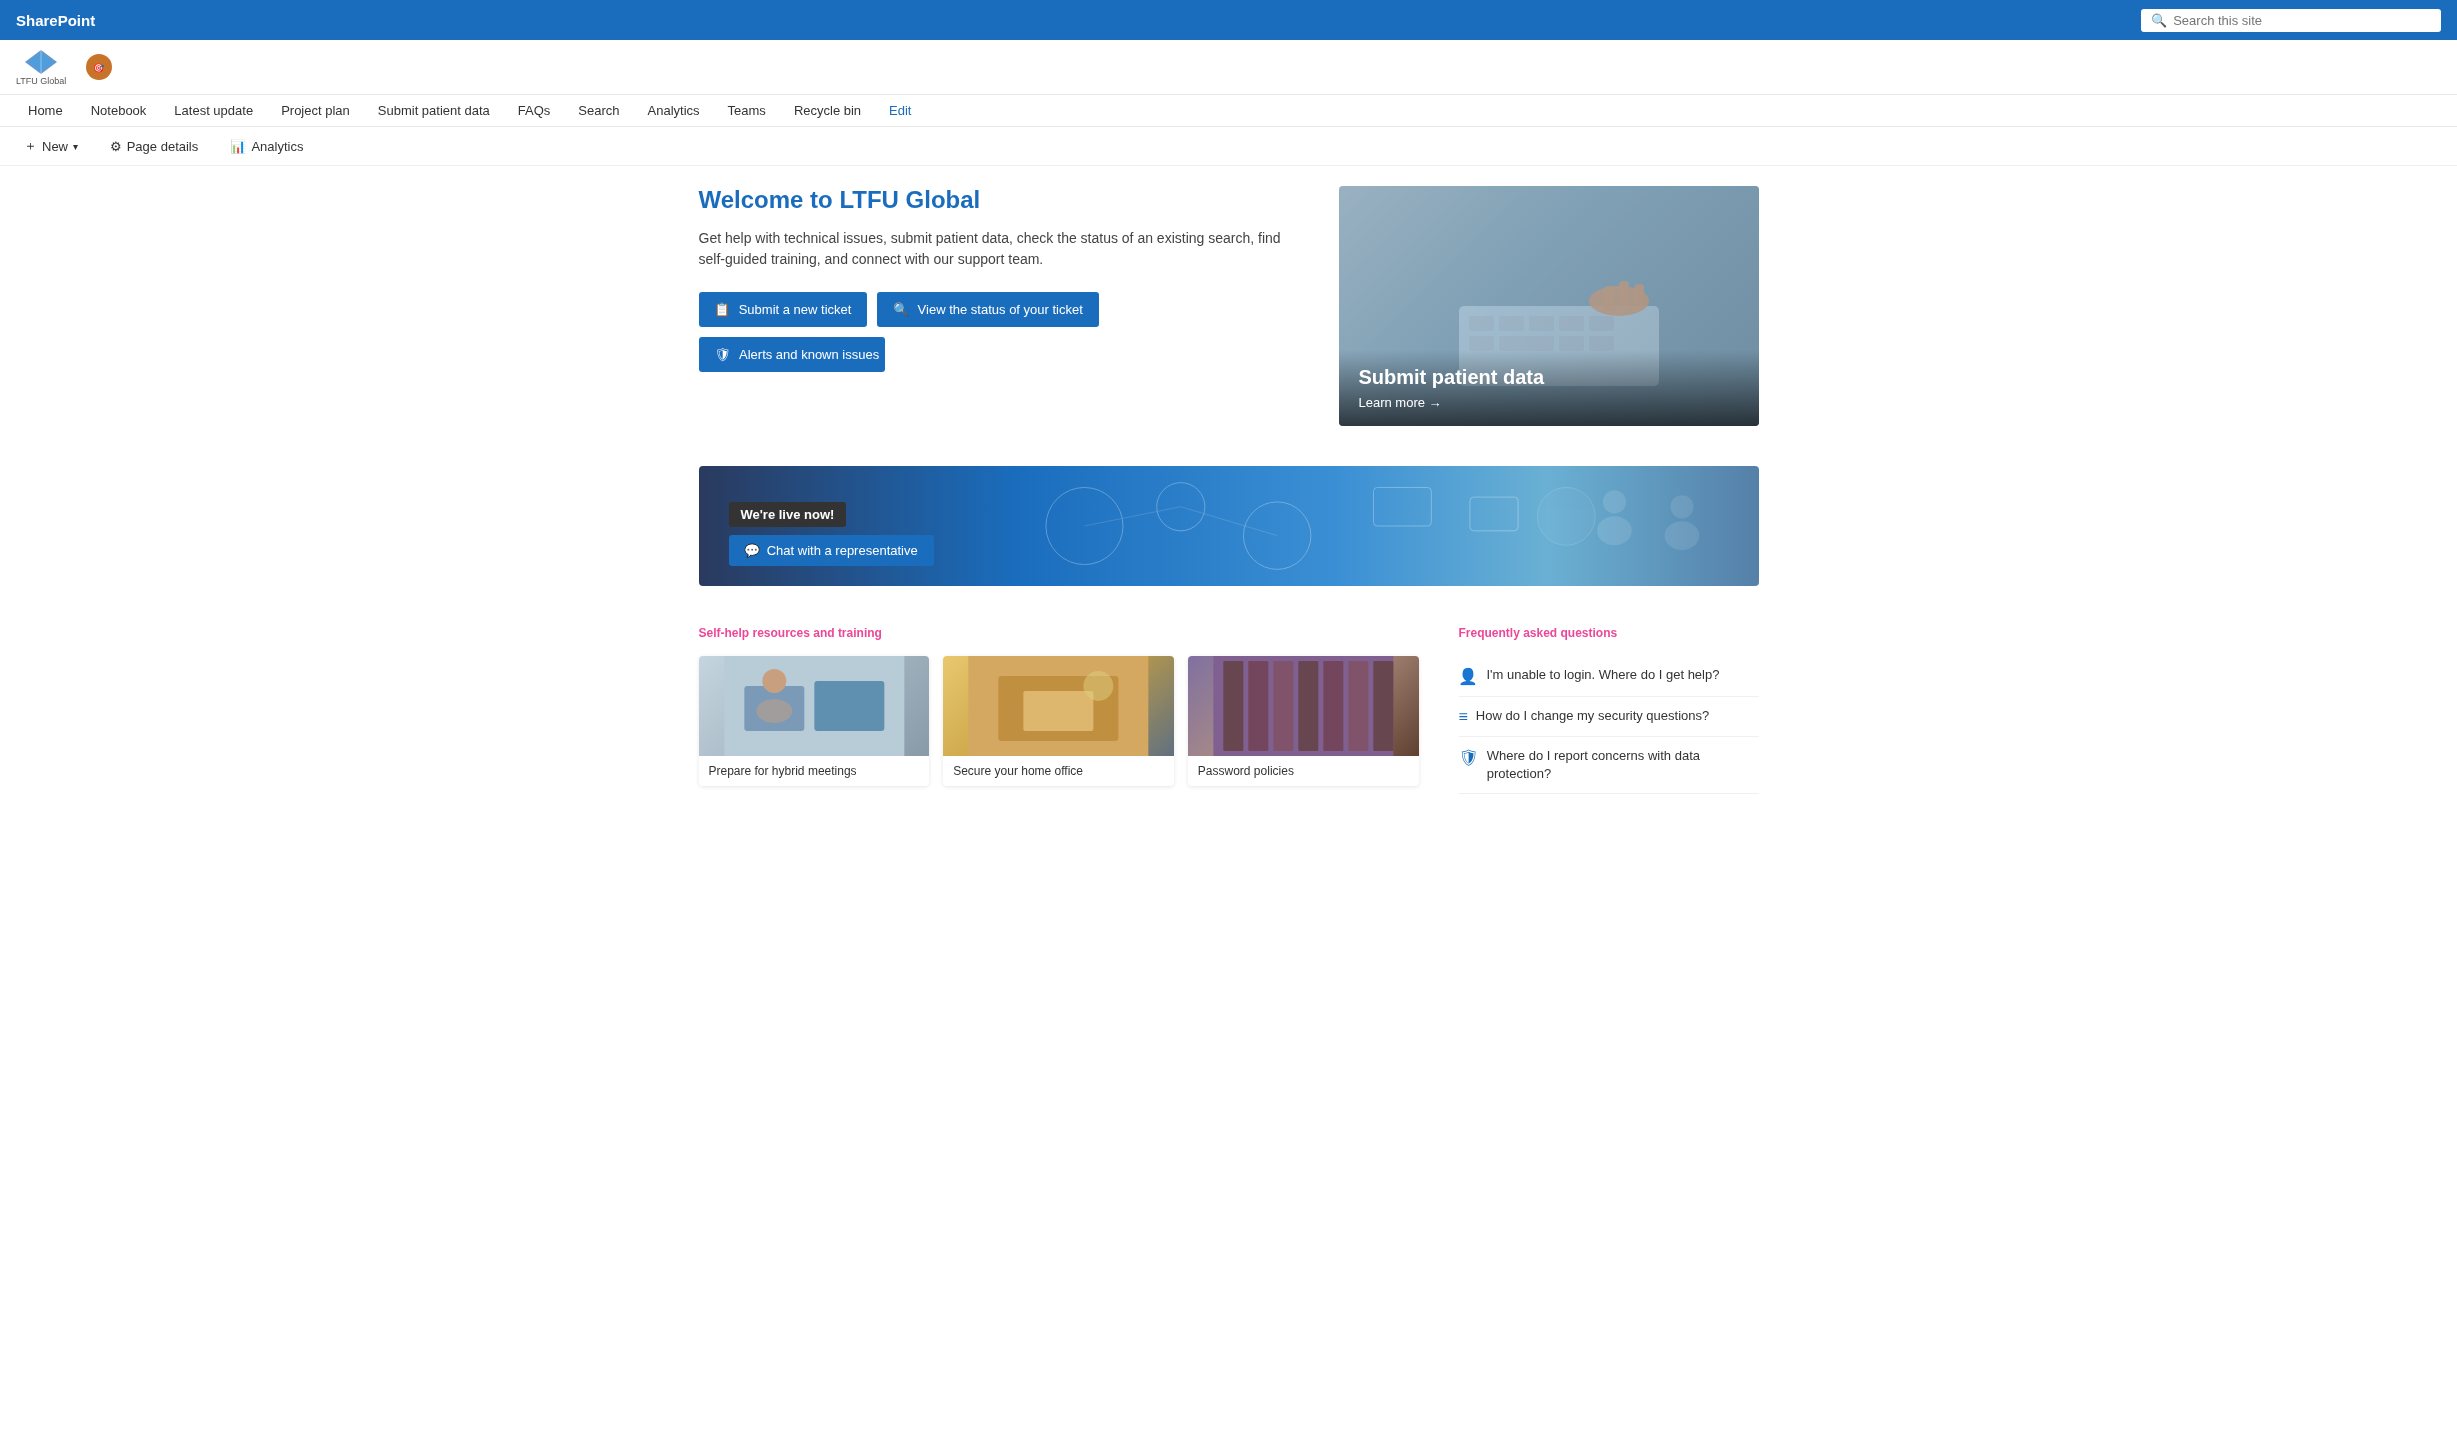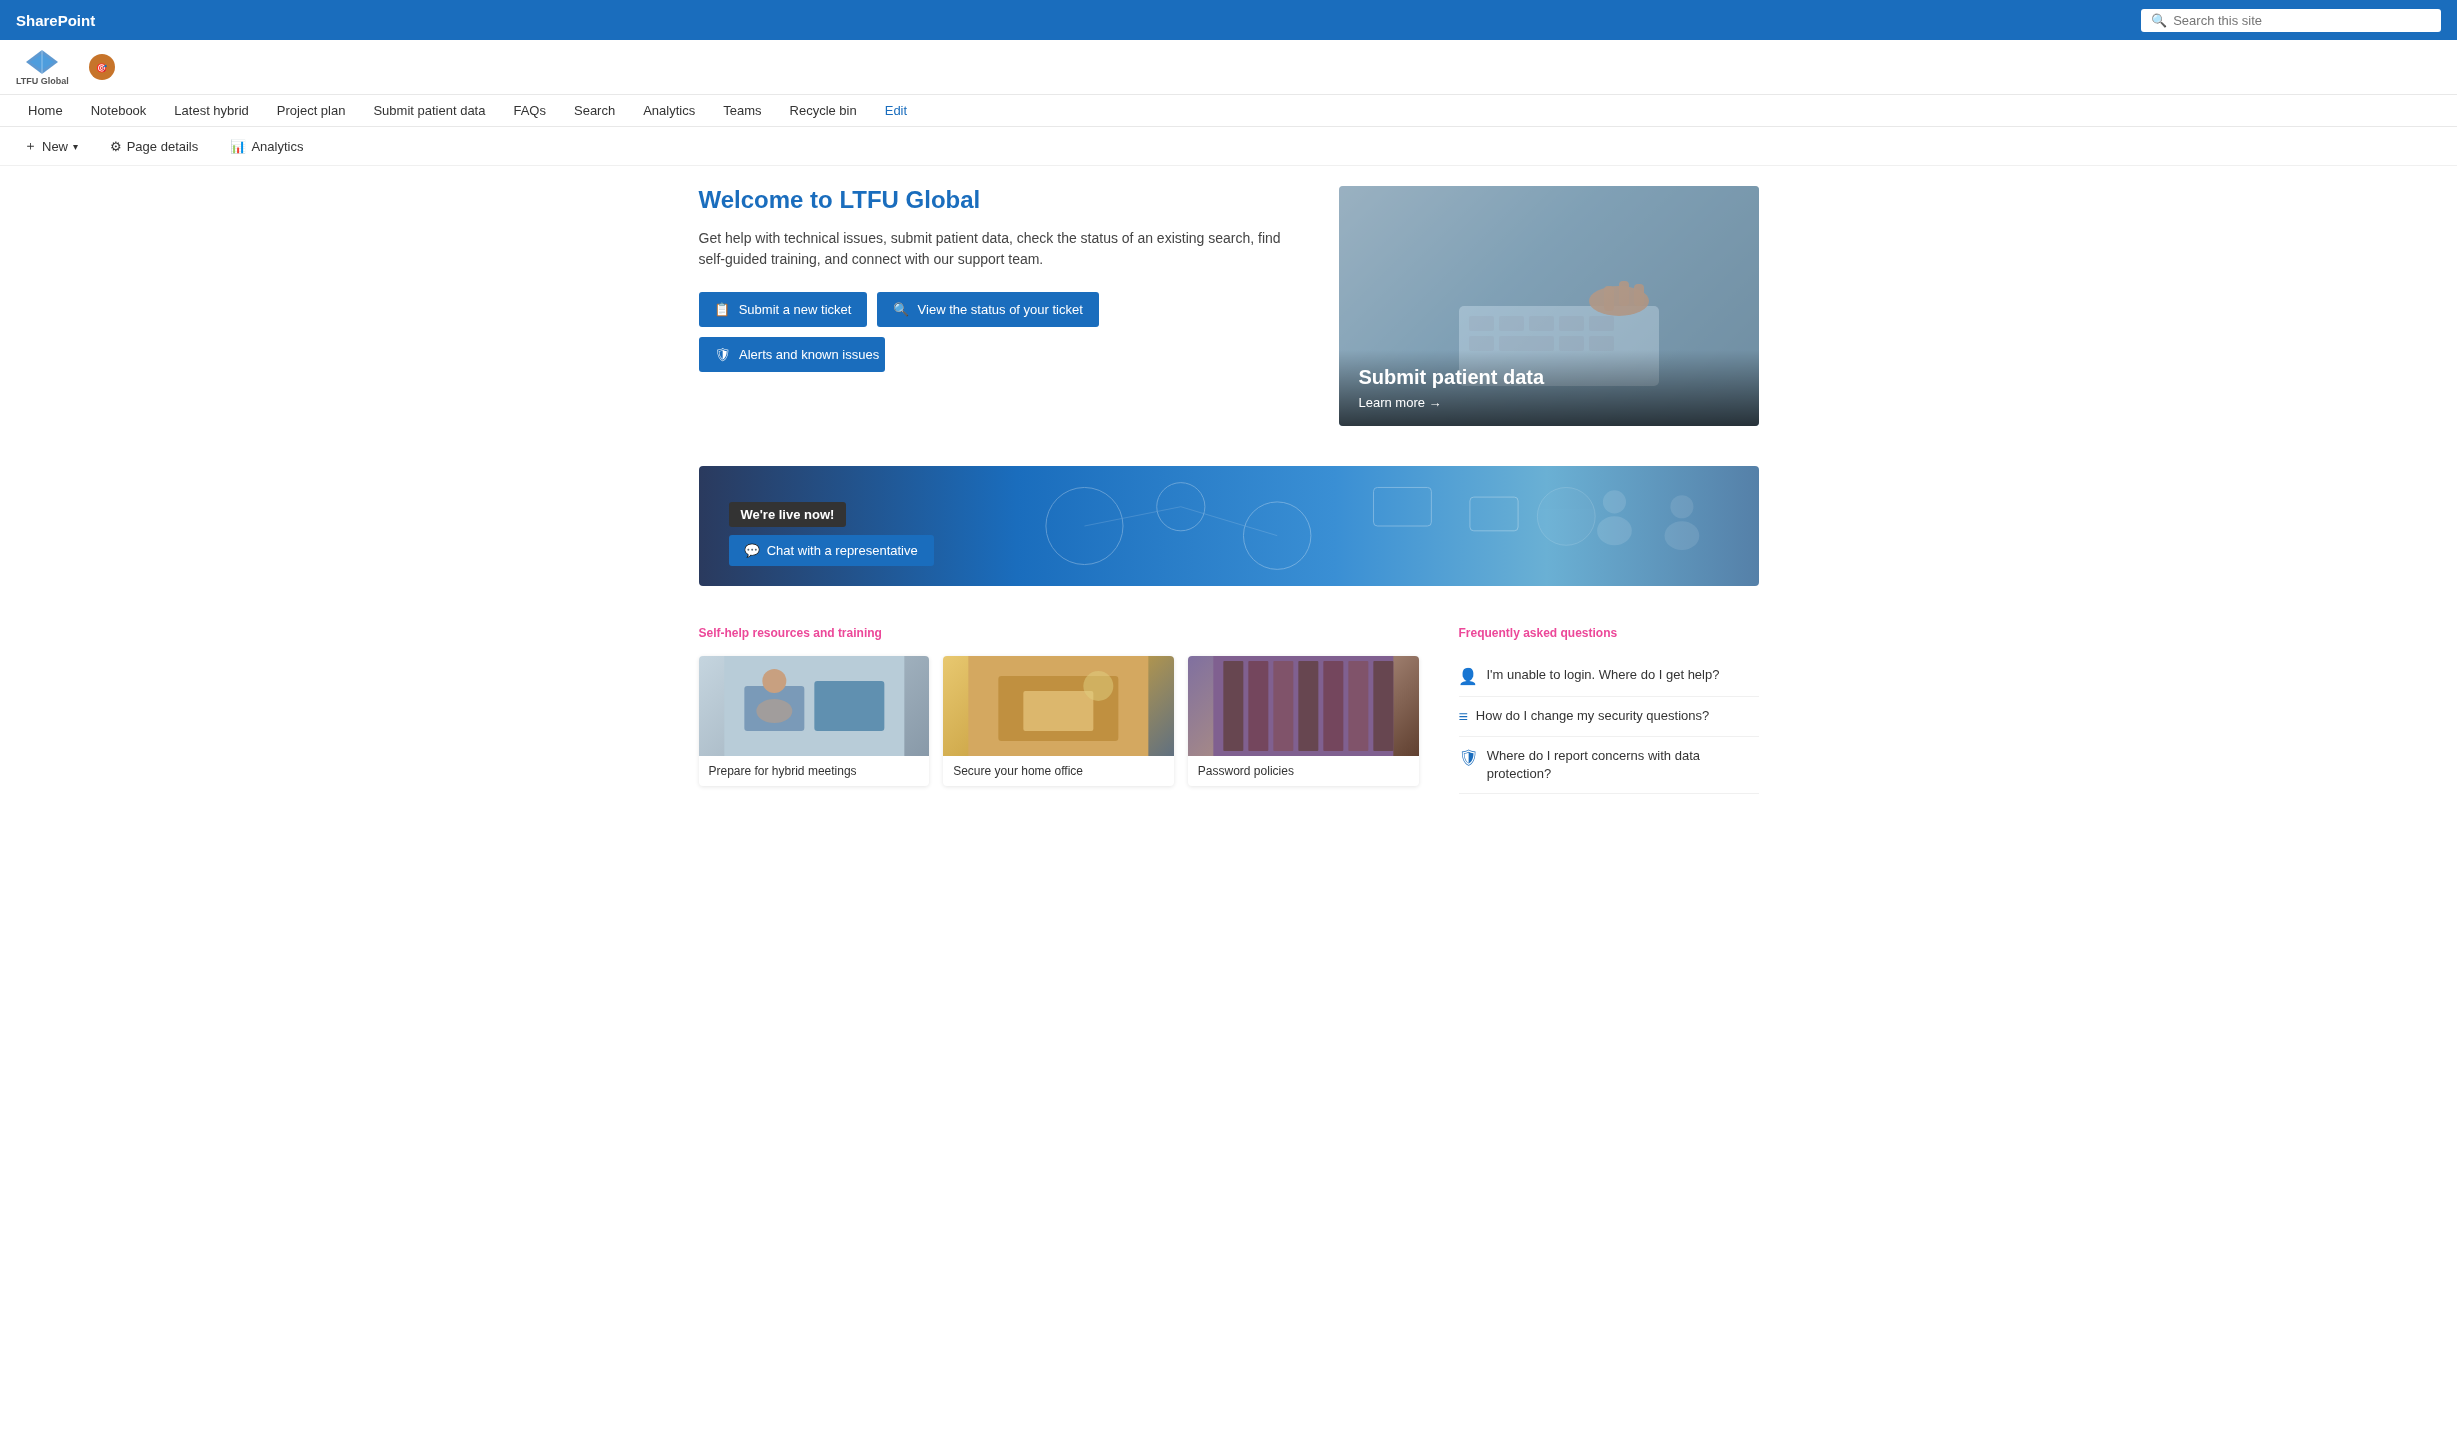--- a/index.html
+++ b/index.html
@@ -53,21 +53,20 @@
       margin-right: 8px;
     }
     .logo-icon {
       width: 36px;
       height: 28px;
     }
     .logo-text {
       font-size: 9px;
       color: #555;
       text-align: center;
-      font-weight: bold;
     }
     .site-badge {
       width: 26px;
       height: 26px;
       background: #c7742a;
       border-radius: 50%;
       display: flex;
       align-items: center;
       justify-content: center;
       color: #fff;
@@ -320,21 +319,21 @@
     <svg width="16" height="16" viewBox="0 0 16 16">
         <circle cx="8" cy="8" r="7" fill="#c7742a"></circle>
         <text x="8" y="12" text-anchor="middle" font-size="9" fill="#fff" font-weight="bold">🎯</text>
       </svg>
   </div>
 </div>
 
 <div class="nav-bar">
   <a class="nav-item">Home</a>
   <a class="nav-item">Notebook</a>
-  <a class="nav-item">Latest hybrid</a>
+  <a class="nav-item">Latest update</a>
   <a class="nav-item">Project plan</a>
   <a class="nav-item">Submit patient data</a>
   <a class="nav-item">FAQs</a>
   <a class="nav-item">Search</a>
   <a class="nav-item">Analytics</a>
   <a class="nav-item">Teams</a>
   <a class="nav-item">Recycle bin</a>
   <a class="nav-item edit">Edit</a>
 </div>
 

